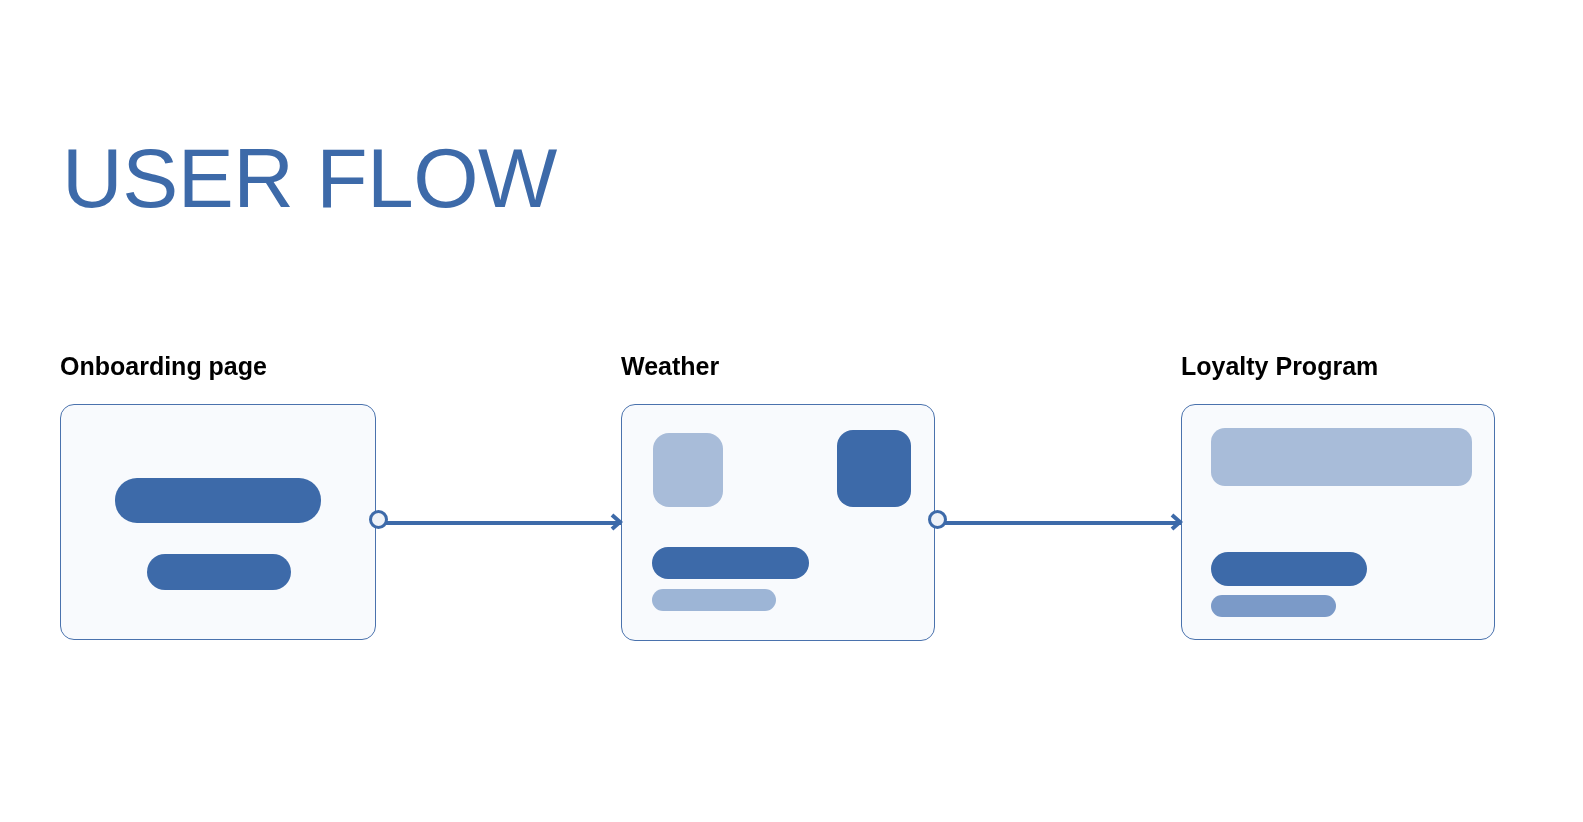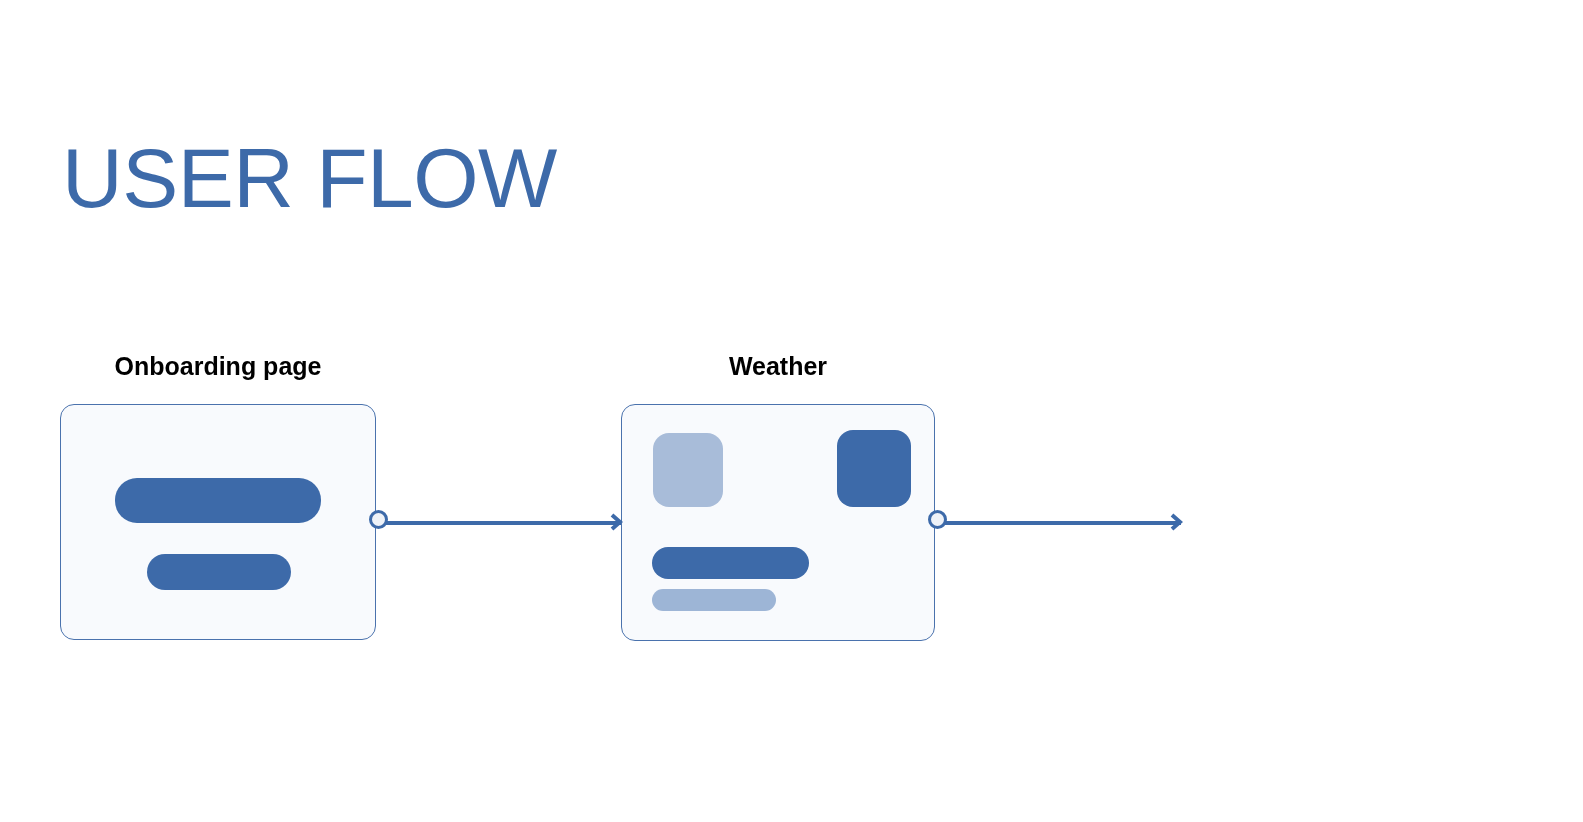--- a/index.html
+++ b/index.html
@@ -39,21 +39,20 @@
 
   .flow-node {
     position: absolute;
   }
 
   .node-label {
     position: absolute;
     top: -52px;
     left: 0;
     width: 100%;
-    text-align: center;
     font-size: 25px;
     font-weight: bold;
     color: #000000;
     white-space: nowrap;
   }
 
   .node-card {
     position: absolute;
     left: 0;
     top: 0;
@@ -119,20 +118,28 @@
     </div>
     <div class="flow-node" style="left: 621px; top: 404px; width: 314px; height: 237px; border-radius: 22px;">
       <div class="node-label">Weather</div>
       <div class="node-card">
         <div class="shape" style="left: 31px; top: 28px; width: 70px; height: 74px; border-radius: 16px; background: rgb(168, 188, 217);"></div>
         <div class="shape" style="left: 215px; top: 25px; width: 74px; height: 77px; border-radius: 16px; background: rgb(61, 106, 169);"></div>
         <div class="shape" style="left: 30px; top: 142px; width: 157px; height: 32px; border-radius: 16px; background: rgb(61, 106, 169);"></div>
         <div class="shape" style="left: 30px; top: 184px; width: 124px; height: 22px; border-radius: 11px; background: rgb(157, 181, 214);"></div>
       </div>
     </div>
+    <div class="flow-node" style="left: 1181px; top: 404px; width: 314px; height: 236px;">
+      <div class="node-label">Loyalty Program</div>
+      <div class="node-card">
+        <div class="shape" style="left: 29px; top: 23px; width: 261px; height: 58px; border-radius: 14px; background: rgb(168, 188, 217);"></div>
+        <div class="shape" style="left: 29px; top: 147px; width: 156px; height: 34px; border-radius: 17px; background: rgb(61, 106, 169);"></div>
+        <div class="shape" style="left: 29px; top: 190px; width: 125px; height: 22px; border-radius: 11px; background: rgb(123, 154, 200);"></div>
+      </div>
+    </div>
     <div class="connector" style="left: 376px; top: 510px; width: 245px;">
       <div class="connector-line" style="background: rgb(61, 106, 169);"></div>
       <div class="connector-dot" style="border-color: rgb(61, 106, 169);"></div>
       <div class="connector-arrow">
         <svg width="18" height="18" viewBox="0 0 18 18">
           <path d="M7 2 L15 9 L7 16" fill="none" stroke="#3d6aa9" stroke-width="4" stroke-linecap="butt" stroke-linejoin="miter"></path>
         </svg>
       </div>
     </div>
     <div class="connector" style="left: 935px; top: 510px; width: 246px;">

